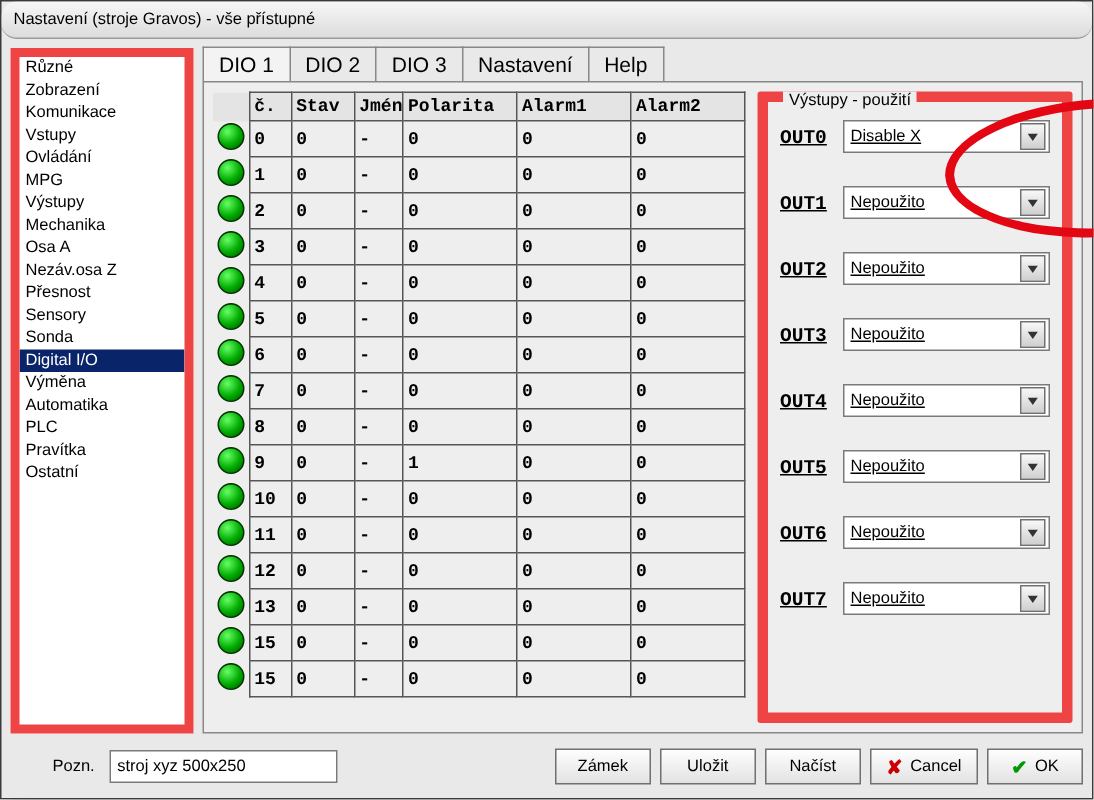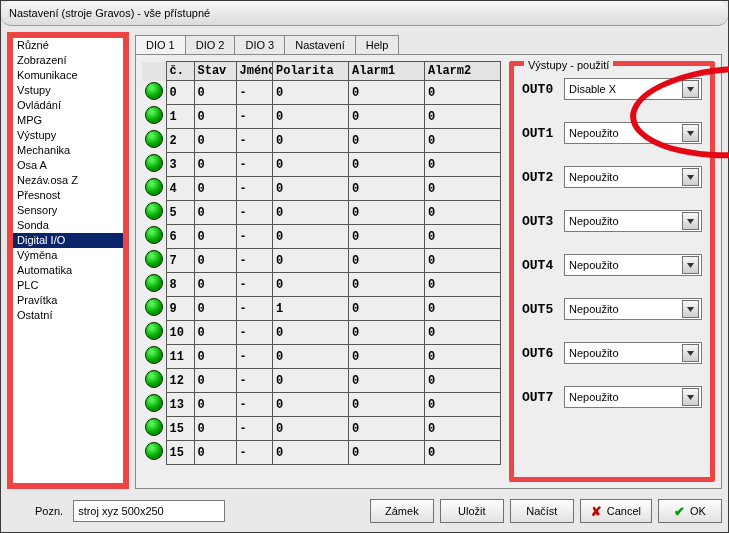--- a/index.html
+++ b/index.html
@@ -5,31 +5,31 @@
   html,body{margin:0;padding:0;font-family:Tahoma,Arial,sans-serif;font-size:11px;color:#000;}
   .window{width:729px;height:533px;background:#e9e9e9;border:1px solid #3a3a3a;box-shadow:4px 4px 12px rgba(0,0,0,.6);box-sizing:border-box;position:relative;}
   .titlebar{height:24px;line-height:24px;padding-left:8px;color:#000;font-size:11px;
     background:linear-gradient(#f7f7f7,#dcdcdc);border-bottom:1px solid #9a9a9a;border-radius:10px;}
   .body{display:flex;height:calc(100% - 24px - 42px);}
   .sidebar{width:110px;background:#fff;border:6px solid #ef4444;margin:6px 4px 2px 6px;overflow:hidden;}
   .sidebar-item{padding:0 4px;height:15px;line-height:15px;white-space:nowrap;cursor:default;}
   .sidebar-item.selected{background:#0a246a;color:#fff;}
   .main{flex:1;margin:6px 6px 2px 2px;position:relative;}
   .tabstrip{height:22px;display:flex;align-items:flex-end;}
-  .tab{padding:3px 10px;border:1px solid #888;border-bottom:none;background:#e9e9e9;margin-right:-1px;font-size:11px;}
+  .tab{padding:3px 10px;border:1px solid #888;border-bottom:none;background:#e9e9e9;margin-right:-1px;font-size:14px;}
   .tab.active{background:#f3f3f3;position:relative;z-index:2;}
   .panel{border:1px solid #888;background:#eee;height:calc(100% - 22px);box-sizing:border-box;padding:6px;display:flex;}
   .tablewrap{flex:1;min-width:0;}
   table.io{border-collapse:collapse;width:100%;table-layout:fixed;}
   table.io th,table.io td{border:1px solid #555;font-family:"Courier New",monospace;font-size:12px;font-weight:bold;padding:1px 3px;height:19px;box-sizing:border-box;overflow:hidden;}
   table.io th{background:#e4e4e4;text-align:left;}
   .ledcell{border:none!important;background:transparent;width:24px;text-align:center;}
   .led{width:16px;height:16px;border-radius:50%;display:inline-block;
     background:radial-gradient(circle at 35% 30%,#6f6,#0a0 55%,#050);border:1px solid #030;}
-  .outputs{width:180px;margin-left:8px;border:5px solid #ef4444;border-radius:2px;padding:12px 8px 6px;position:relative;}
+  .outputs{width:180px;margin-left:8px;border:7px solid #ef4444;border-radius:2px;padding:12px 8px 6px;position:relative;text-decoration:underline;}
   .outputs .legend{position:absolute;top:-7px;left:10px;background:#eee;padding:0 4px;font-size:11px;}
   .outrow{display:flex;align-items:center;margin-bottom:22px;}
   .outlabel{width:42px;font-family:"Courier New",monospace;font-weight:bold;font-size:13px;}
   .combo{flex:1;height:20px;border:1px solid #7a7a7a;background:#fff;display:flex;align-items:center;padding:0 2px 0 4px;font-size:11px;justify-content:space-between;}
   .combo .arrow{width:15px;height:16px;background:linear-gradient(#f8f8f8,#cfcfcf);border:1px solid #707070;display:flex;align-items:center;justify-content:center;}
   .combo .arrow svg{width:7px;height:5px;}
   .highlight{position:absolute;border:6px solid #e30613;border-radius:50%;width:200px;height:80px;top:34px;left:495px;transform:rotate(-3deg);pointer-events:none;}
   .footer{position:absolute;left:6px;right:6px;bottom:6px;height:30px;display:flex;align-items:center;gap:6px;}
   .footer .lbl{padding:0 4px;margin-left:24px;}
   .footer input[type=text]{flex:1;max-width:200px;height:20px;border:1px solid #7a7a7a;padding:0 4px;font-size:11px;}

